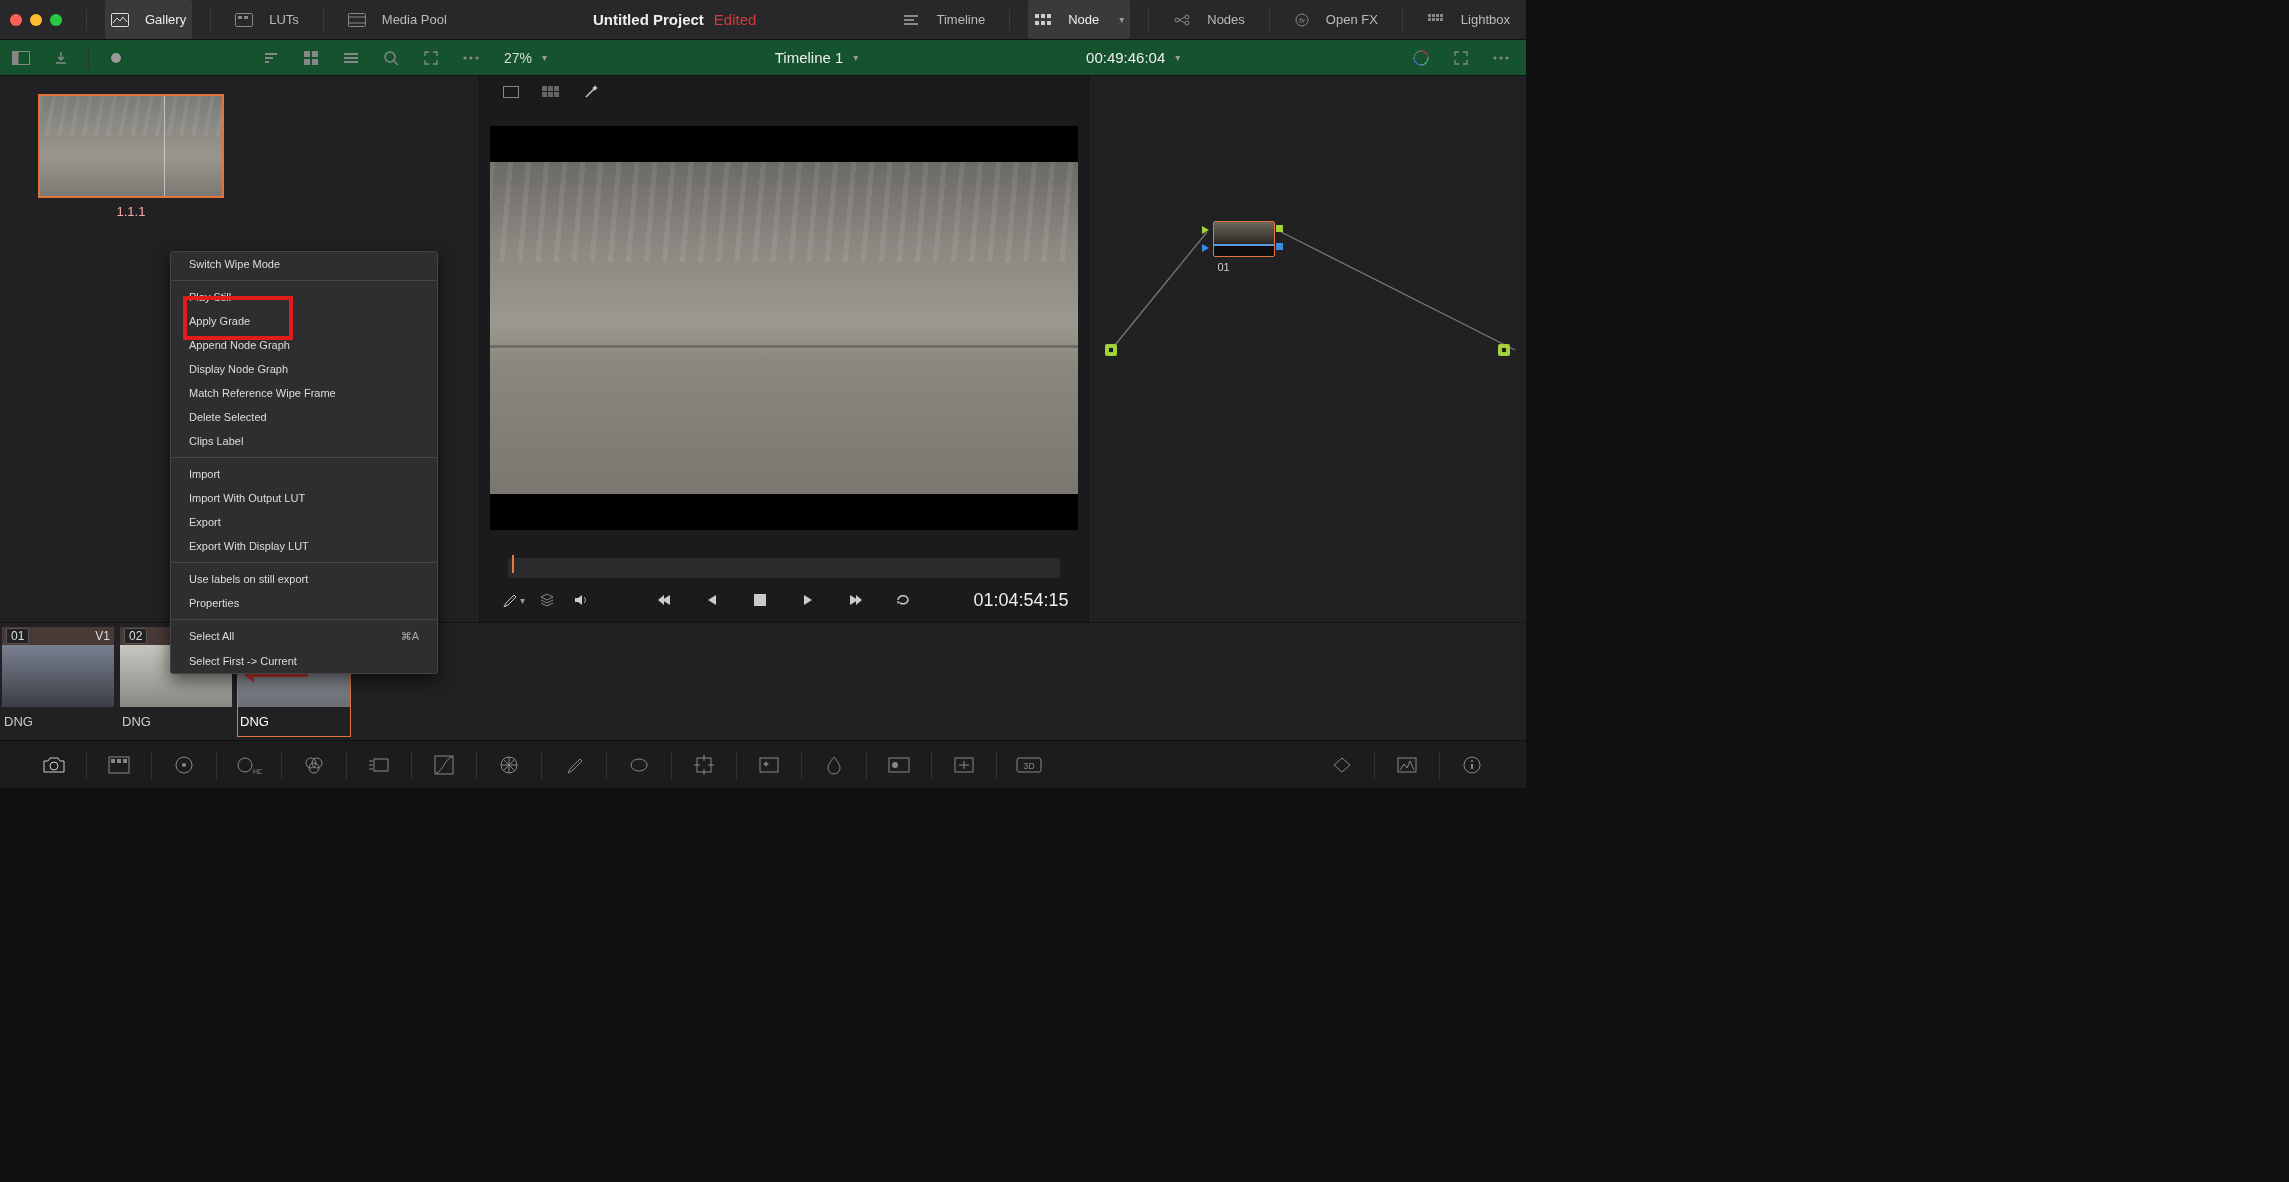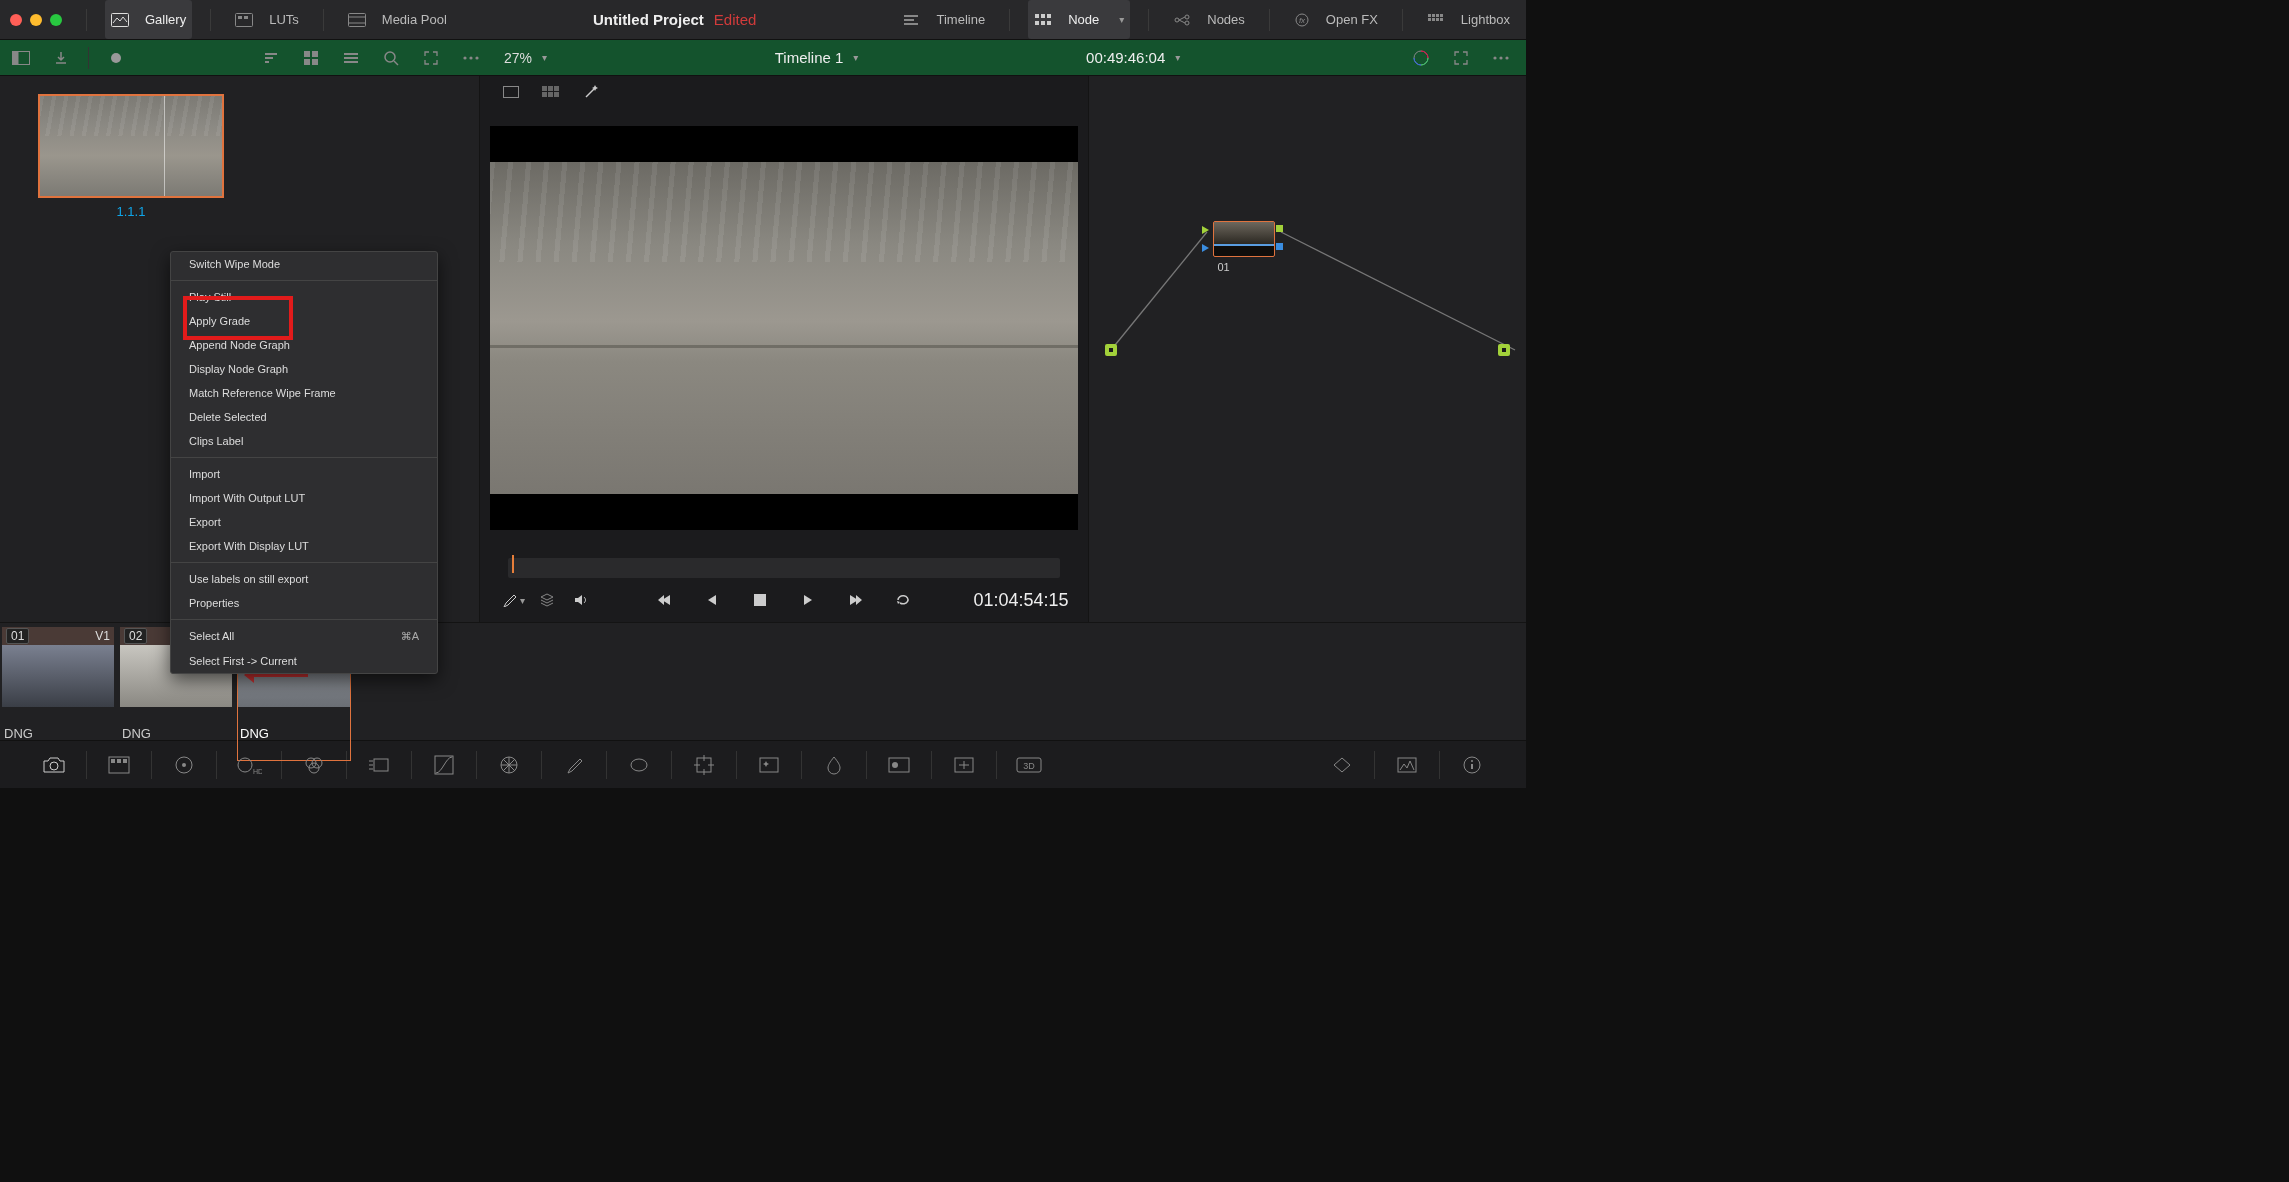--- a/index.html
+++ b/index.html
@@ -33,21 +33,21 @@
 
   
   .main { flex: 1; display: flex; background: #212123; min-height: 0; }
   .gallery-panel { width: 492px; background: #212123; position: relative; border-right: 1px solid #141414; }
   .viewer-panel { flex:1; background: #1b1b1d; display:flex; flex-direction:column; }
   .nodes-panel { width: 448px; background: #212123; position: relative; border-left: 1px solid #141414; }
 
   
   .gal-thumb { position: absolute; left: 38px; top: 18px; width: 186px; height: 104px; border: 2px solid #e0733e; background: linear-gradient(#7c7a74 0%, #8b8983 30%, #9a968d 60%, #7c7a74 100%); }
   .gal-thumb::before { content:""; position:absolute; left:0; top:0; right:0; height:40%; background: repeating-linear-gradient(100deg, rgba(255,255,255,0.07) 0 4px, transparent 4px 12px); }
-  .gal-label { position: absolute; left: 38px; top: 128px; width: 186px; text-align: center; color: #0ea5e9; font-size: 13px; }
+  .gal-label { position: absolute; left: 38px; top: 128px; width: 186px; text-align: center; color: #fca5a5; font-size: 13px; }
   .gal-thumb .vline { position:absolute; left:68%; top:0; bottom:0; width:1px; background: rgba(255,255,255,0.5); }
 
   
   .ctx { position: absolute; left: 170px; top: 175px; width: 268px; background: #2e2e30; border: 1px solid #444; border-radius: 3px; box-shadow: 0 6px 18px rgba(0,0,0,0.6); z-index: 50; }
   .ctx-item { padding: 6px 18px; font-size: 11px; color: #ddd; position: relative;}
   .ctx-item.shortcut { display:flex; justify-content: space-between; }
   .ctx-sep { height: 1px; background: #444; margin: 4px 0; }
   .ctx-highlight-box { position:absolute; border: 4px solid #e21b1b; pointer-events: none; z-index: 60;}
   #ctx-highlight-1 { left: 183px; top: 220px; width: 110px; height: 44px; }
 
@@ -77,21 +77,21 @@
   .node .pin-out-g { position:absolute; right:-9px; top:3px; width:7px; height:7px; background:#a2d13a;}
   .node .pin-out-b { position:absolute; right:-9px; top:21px; width:7px; height:7px; background:#3a8de0;}
   .nodes-panel svg.wires { position:absolute; inset:0; width:100%; height:100%; pointer-events:none;}
 
   
   .thumbstrip { height: 118px; background: #212123; display:flex; align-items:flex-start; padding: 4px 2px; position:relative; gap: 6px; border-top:1px solid #141414;}
   .tclip { width: 112px; position:relative; }
   .tclip .meta { height:18px; background:#4a3a36; display:flex; justify-content:space-between; align-items:center; padding: 0 4px; font-size:12px; color:#ddd;}
   .tclip .meta .num { background:#222; padding:0 4px; border-radius:2px; border:1px solid #555;}
   .tclip .thumb { height: 62px; background:#555; }
-  .tclip .fmt { font-size:13px; color:#ccc; padding:19px 2px;}
+  .tclip .fmt { font-size:13px; color:#ccc; padding:7px 2px;}
   .tclip.selected { outline: 1px solid #e0733e;}
 
   
   .bottombar { height: 48px; background: #1c1c1e; display:flex; align-items:center; border-top: 1px solid #111; padding: 0 22px;}
   .bottombar .bicon { width: 64px; height:100%; display:flex; align-items:center; justify-content:center; color:#888; position:relative;}
   .bottombar .vsep { width:1px; height:28px; background:#333;}
   .bottombar .flexr { flex:1; }
 
   svg { display:block; }
 </style>

